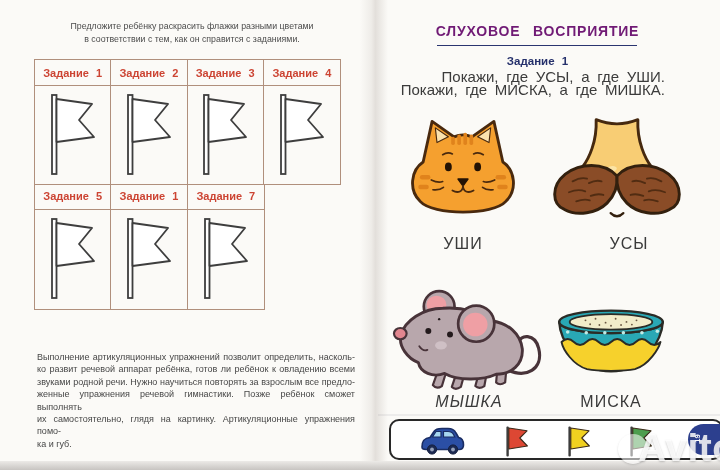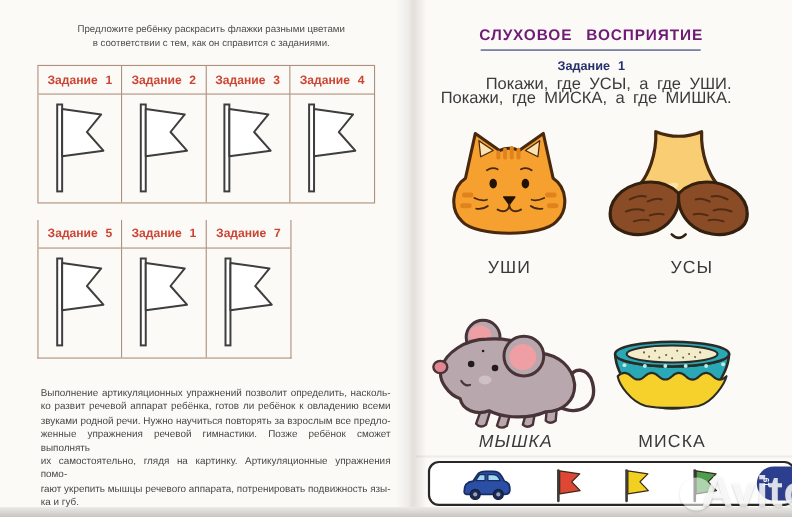--- a/index.html
+++ b/index.html
@@ -5,21 +5,21 @@
   html,body{margin:0;padding:0;}
   #screen{position:relative;width:720px;height:470px;background:#fbfaf7;overflow:hidden;
           font-family:"Liberation Sans",sans-serif;}
   .abs{position:absolute;}
 
   
   .intro{left:38px;top:20px;width:308px;text-align:center;font-size:8.8px;line-height:12.6px;color:#4c4c4c;}
   .grid1{left:34px;top:59px;width:307px;display:grid;grid-template-columns:repeat(4,1fr);
          grid-template-rows:26px 98px;border:1.4px solid #b08f7c;box-sizing:border-box;}
   .grid2{left:34px;top:183.6px;width:231px;display:grid;grid-template-columns:repeat(3,1fr);
-         grid-template-rows:26px 99px;border:1.4px solid #b08f7c;border-top:none;box-sizing:border-box;margin-top:16px;}
+         grid-template-rows:26px 99px;border:1.4px solid #b08f7c;border-top:none;box-sizing:border-box;}
   .hcell{border-right:1.4px solid #b08f7c;border-bottom:1.4px solid #b08f7c;display:flex;align-items:center;
          justify-content:center;color:#cc4433;font-weight:bold;font-size:11px;word-spacing:4px;}
   .fcell{border-right:1.4px solid #b08f7c;display:flex;align-items:center;justify-content:center;}
   .noR{border-right:none;}
   .para{left:37px;top:351px;width:318px;font-size:9px;line-height:12.4px;color:#474747;}
   .jline{text-align:justify;text-align-last:justify;}
   .jlast{text-align-last:left;}
 
   
   .rtitle{left:390px;top:23px;width:295px;text-align:center;font-size:14px;font-weight:bold;color:#701a75;
@@ -113,21 +113,20 @@
       </svg>
     </div>
   </div>
 
   <div class="abs para">
     <div class="jline">Выполнение артикуляционных упражнений позволит определить, насколь-</div>
     <div class="jline">ко развит речевой аппарат ребёнка, готов ли ребёнок к овладению всеми</div>
     <div class="jline">звуками родной речи. Нужно научиться повторять за взрослым все предло-</div>
     <div class="jline">женные упражнения речевой гимнастики. Позже ребёнок сможет выполнять</div>
     <div class="jline">их самостоятельно, глядя на картинку. Артикуляционные упражнения помо-</div>
-    <div class="jline">гают укрепить мышцы речевого аппарата, потренировать подвижность язы-</div>
     <div class="jline jlast">ка и губ.</div>
   </div>
 
   <div class="abs rtitle">СЛУХОВОЕ ВОСПРИЯТИЕ</div>
   <div class="abs runderline"></div>
   <div class="abs rtask">Задание 1</div>
   <div class="abs rlines">
     <div>Покажи, где УСЫ, а где УШИ.</div>
     <div>Покажи, где МИСКА, а где МИШКА.</div>
   </div>

